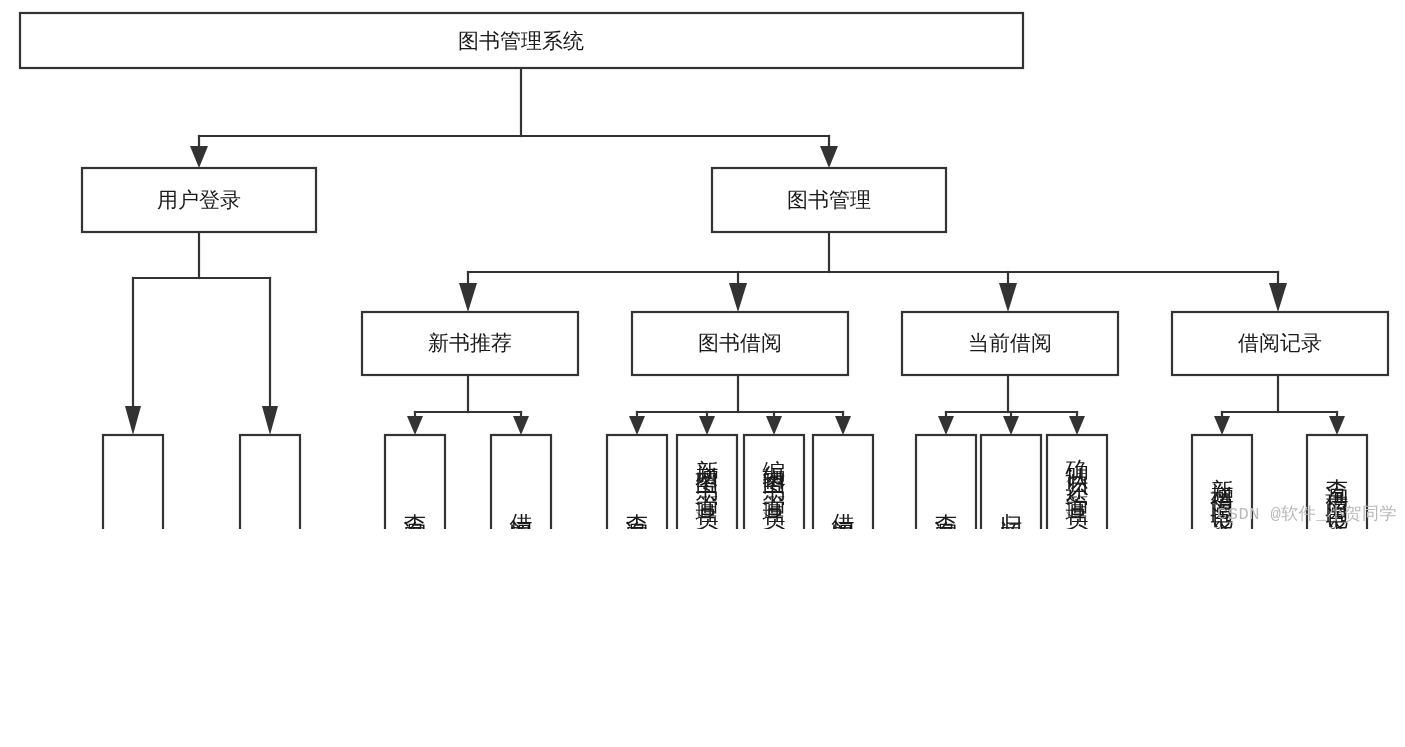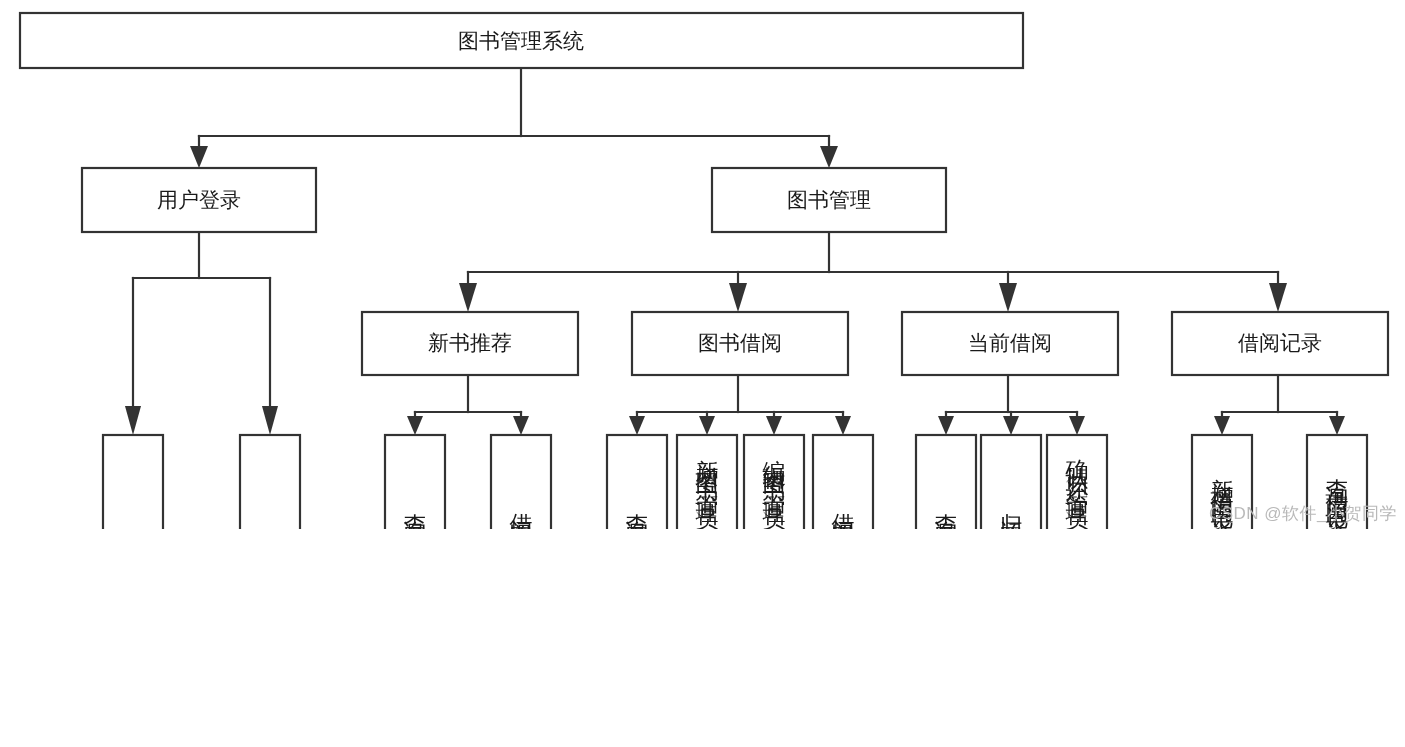--- a/index.html
+++ b/index.html
@@ -62,21 +62,21 @@
     font-size: 23px;
     line-height: 1.0;
     letter-spacing: 7px;
     color: #1a1a1a;
     white-space: nowrap;
   }
   .watermark {
     position: absolute;
     right: 8px;
     bottom: 4px;
-    font-family: Liberation Sans, sans-serif;
+    font-family: Liberation Mono, monospace;
     font-size: 17px;
     color: #b9b9b9;
     letter-spacing: 0.5px;
     white-space: nowrap;
     pointer-events: none;
   }
 </style>
 </head>
 <body>
 

